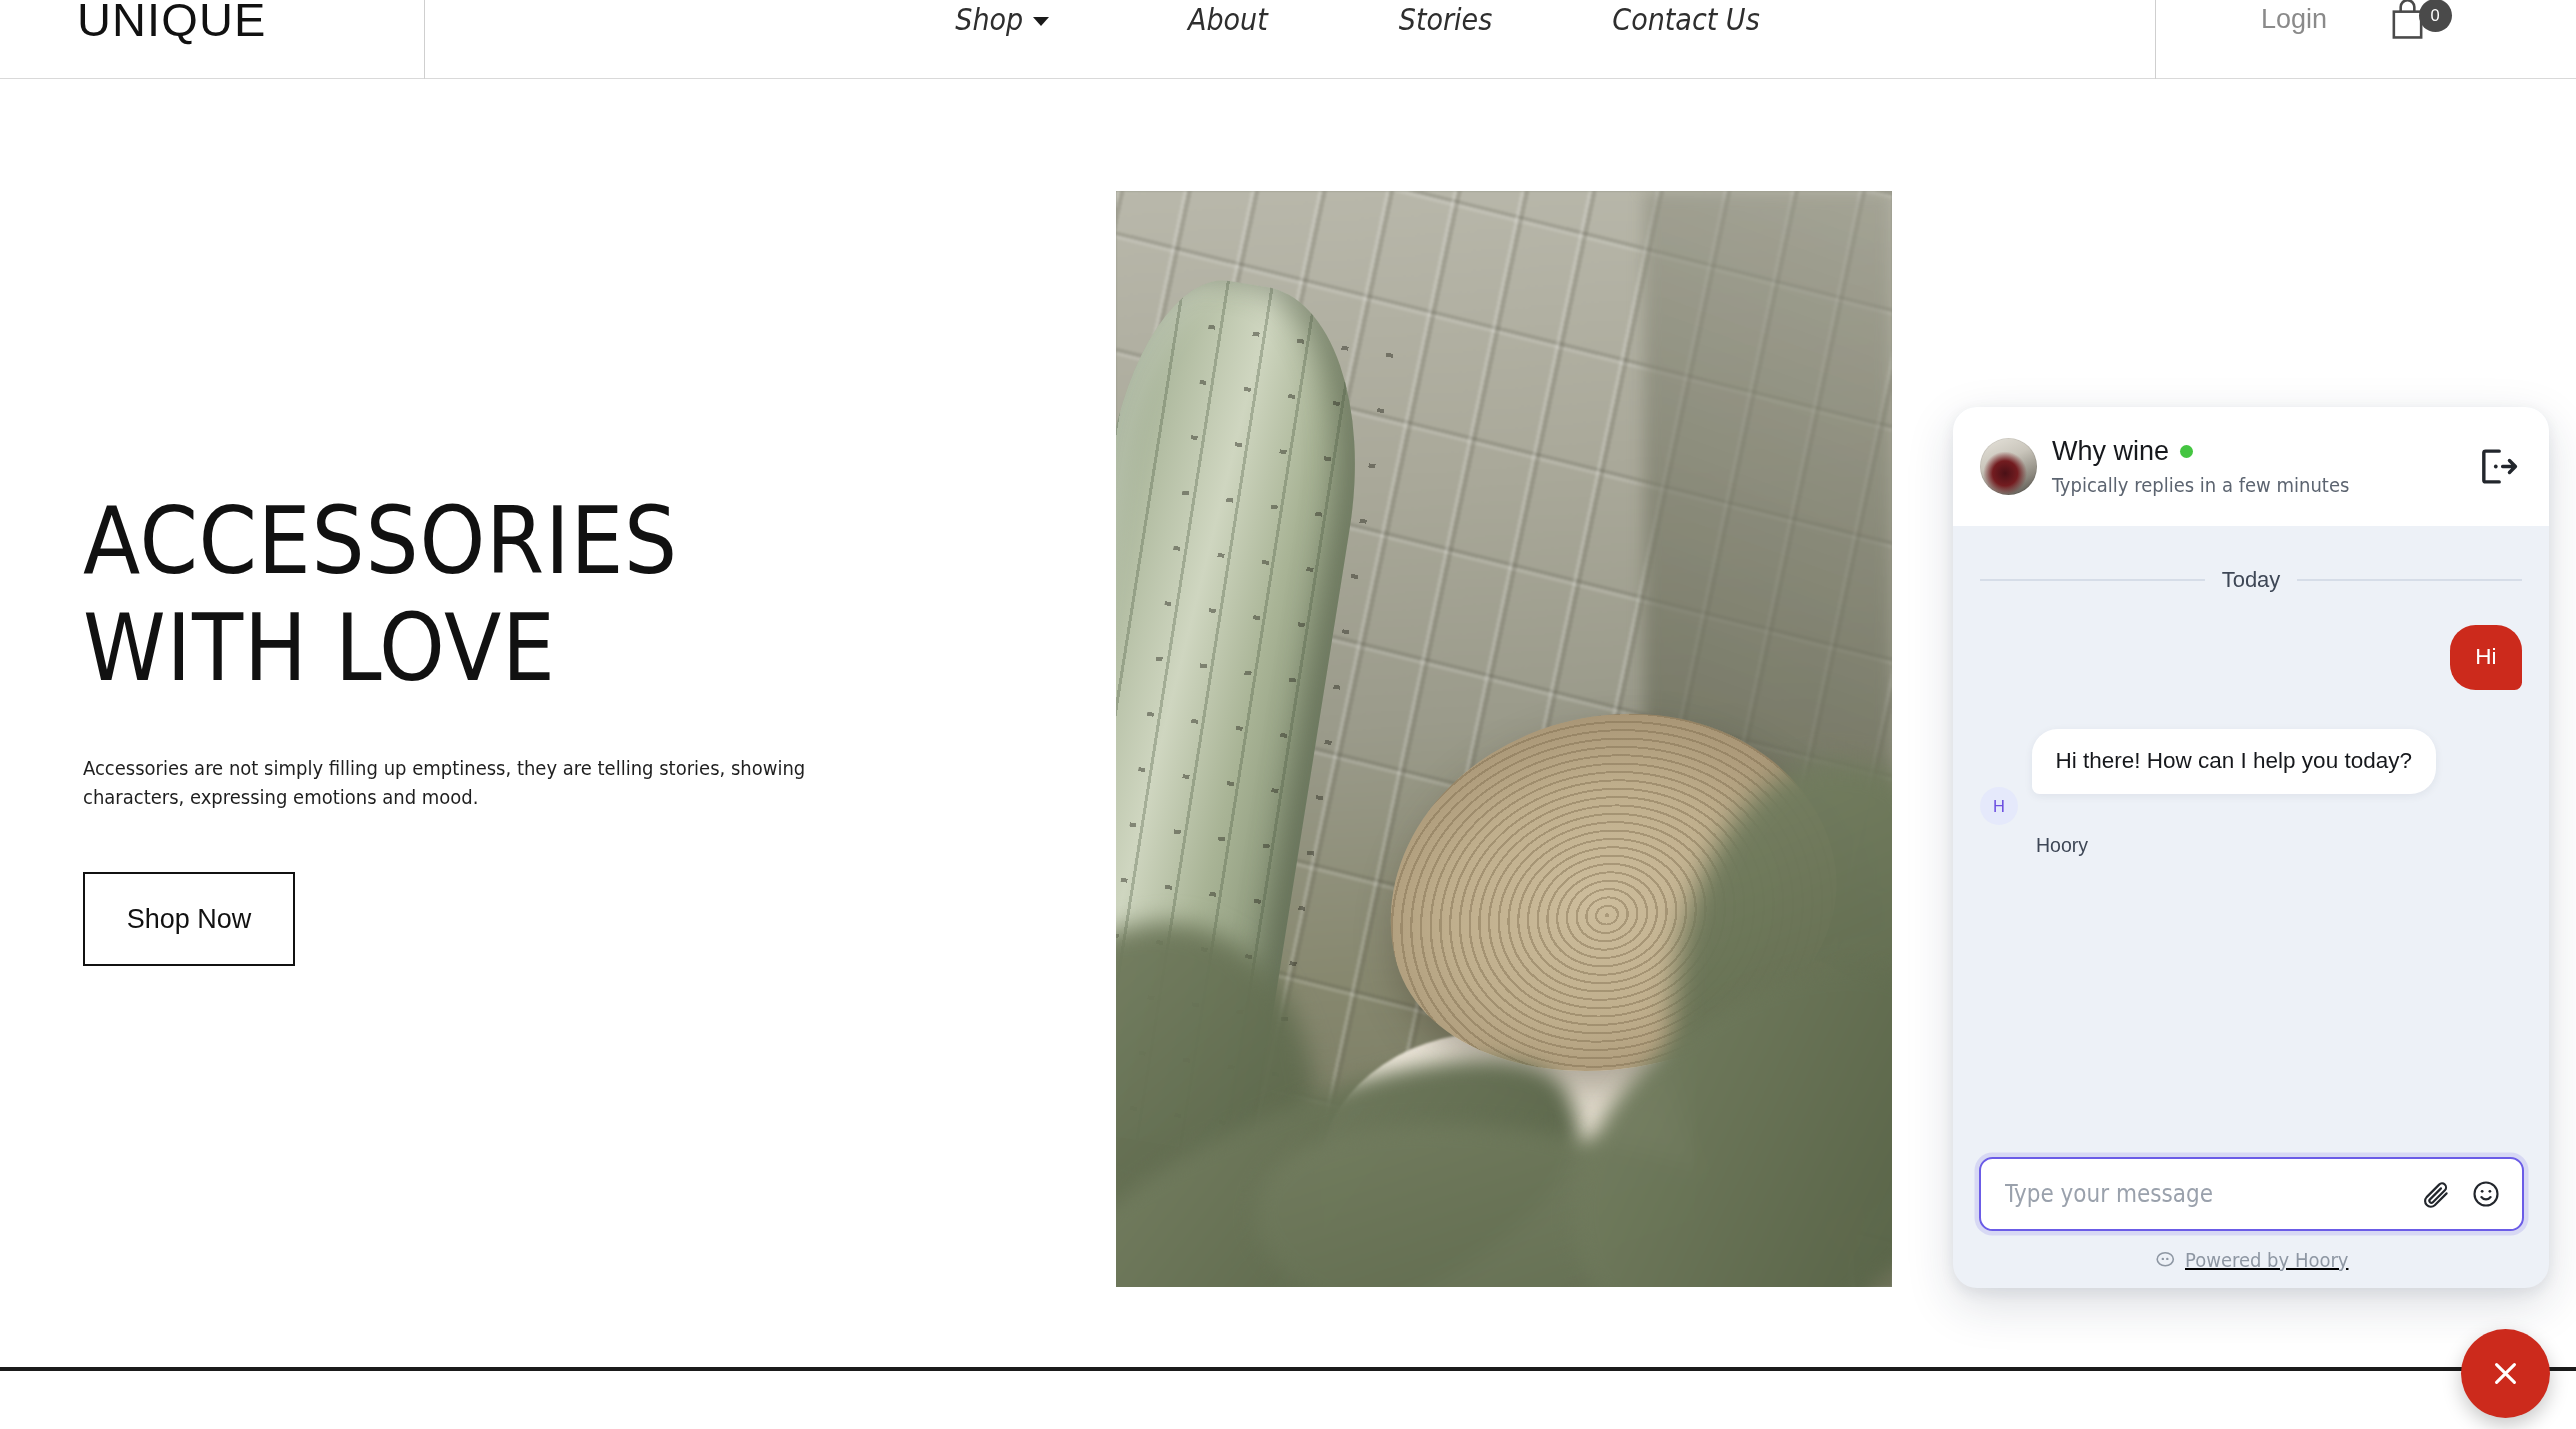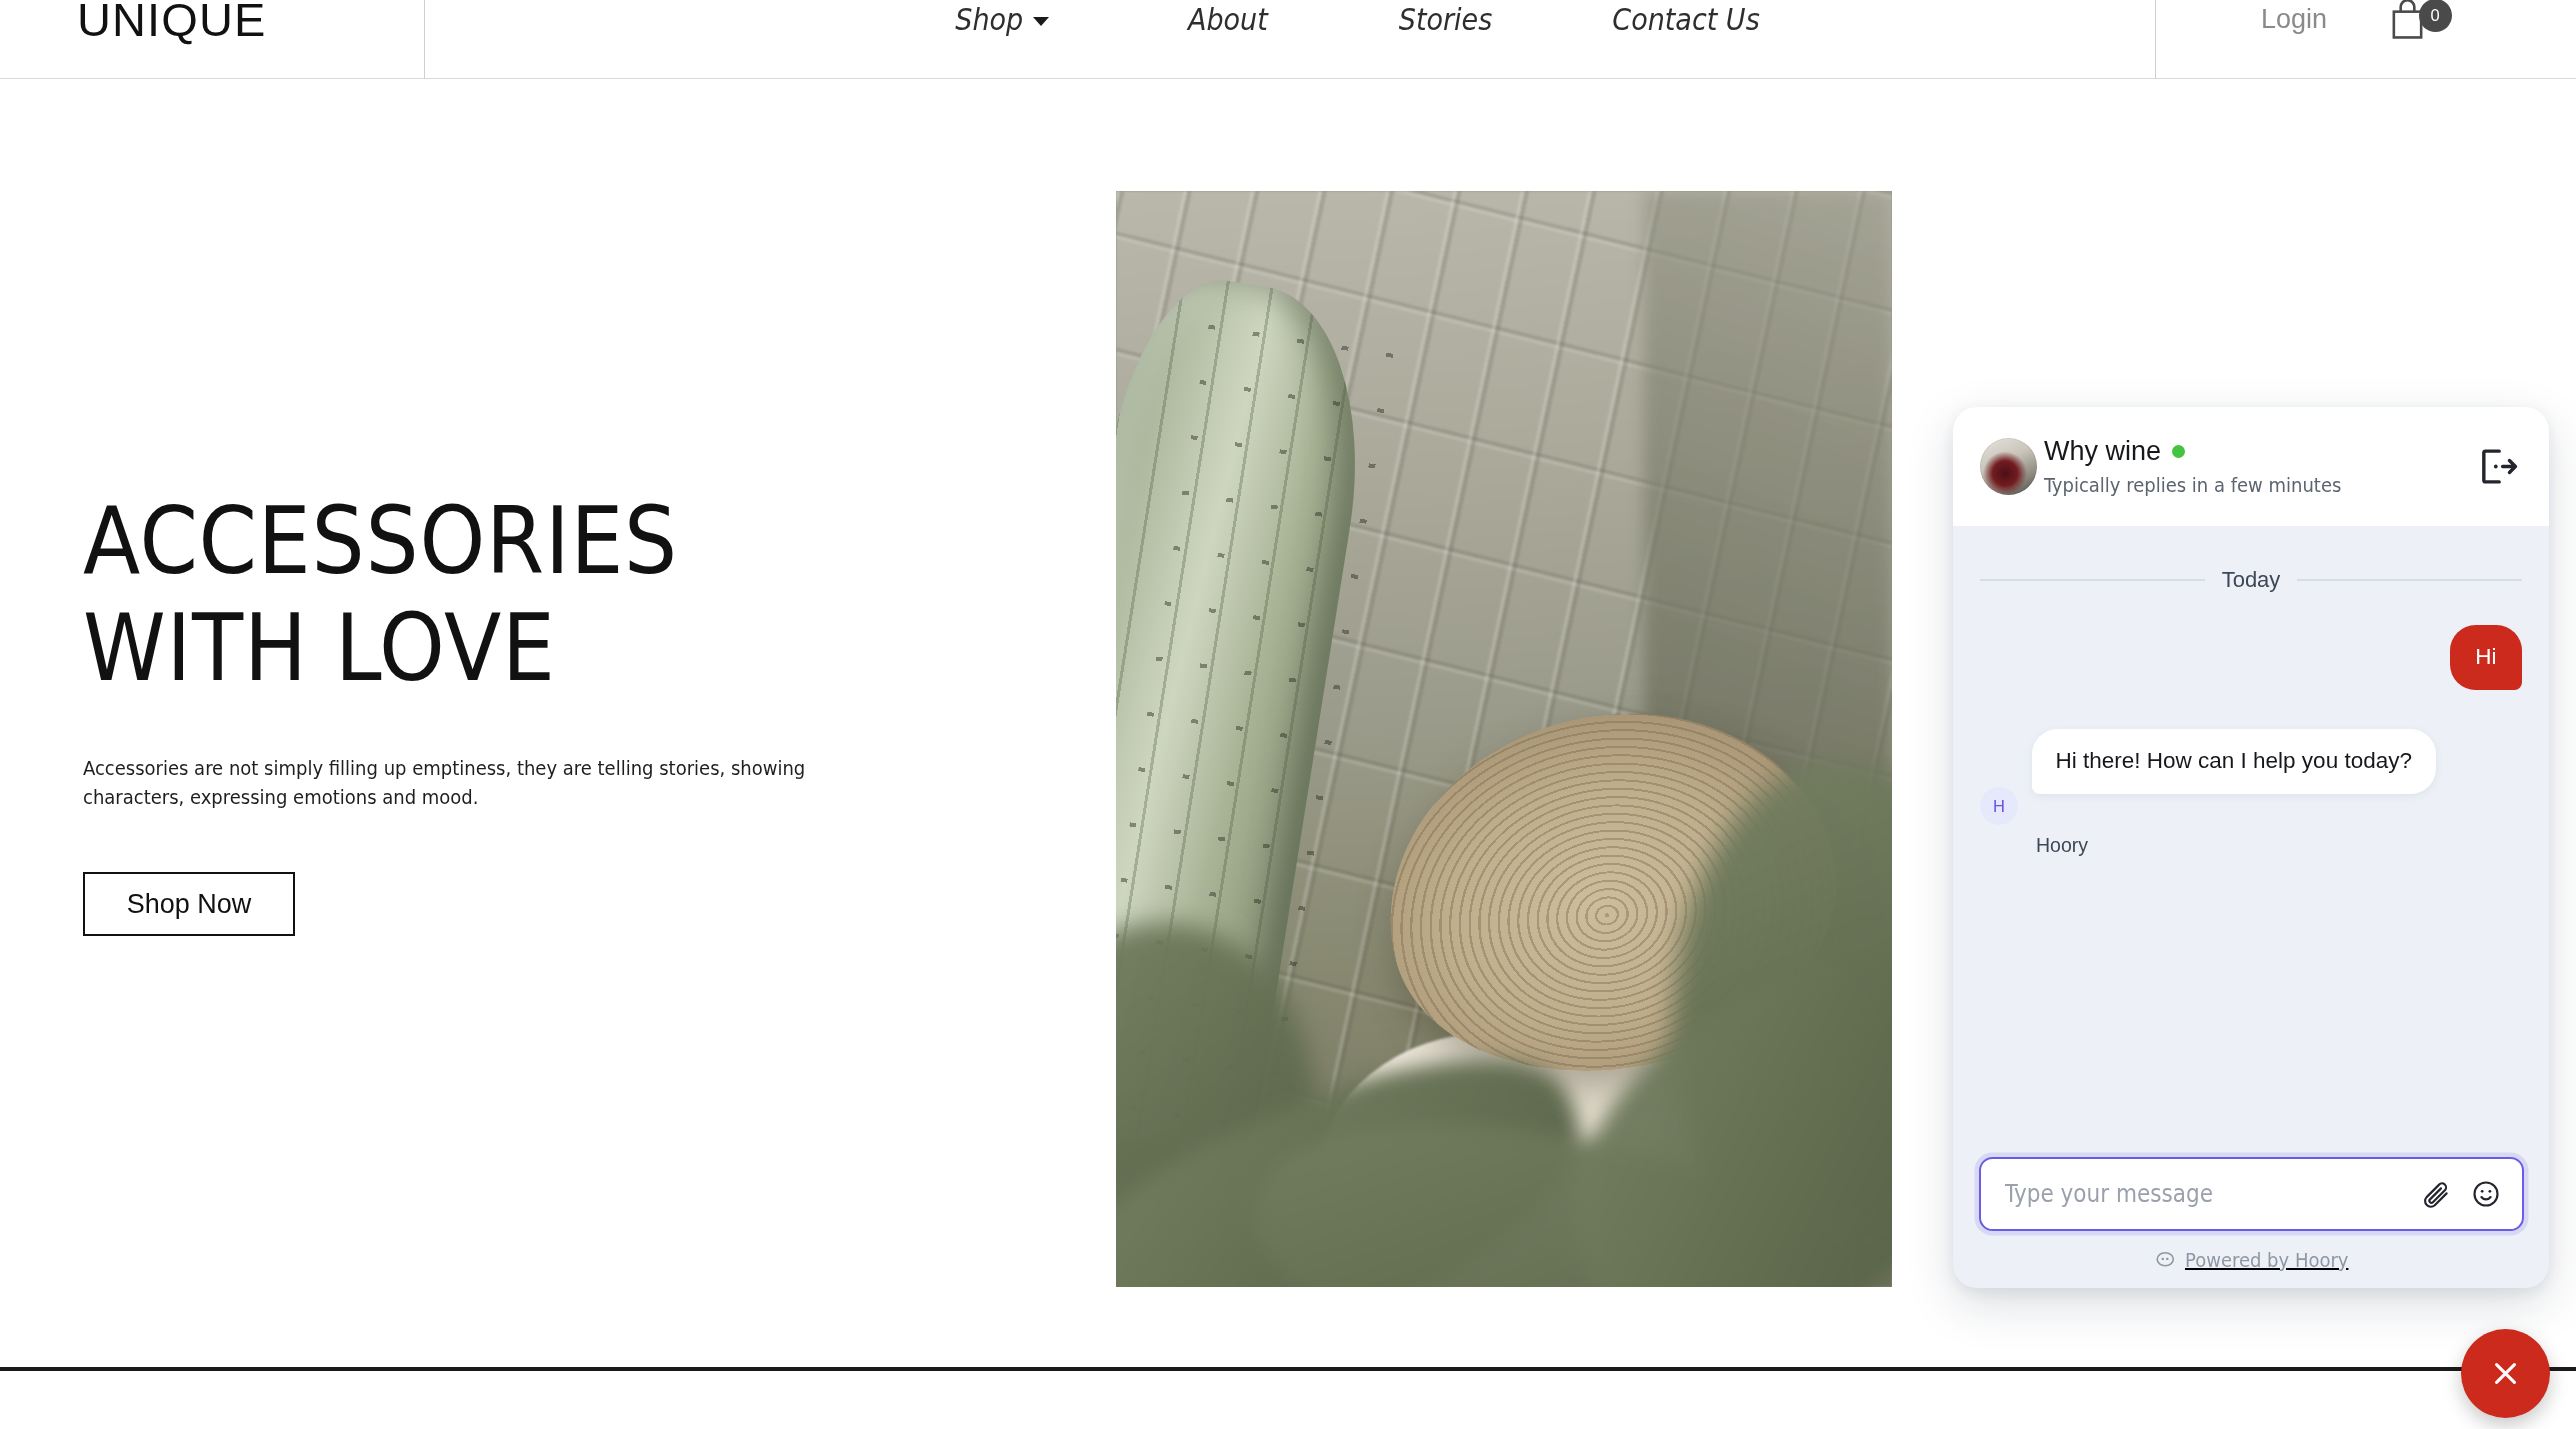--- a/index.html
+++ b/index.html
@@ -139,21 +139,21 @@
     margin-top: 59px;
     font-family: "DejaVu Sans Condensed", "Liberation Sans", sans-serif;
     font-size: 20px;
     line-height: 1.47;
     color: #1f1f1f;
     max-width: 795px;
   }
   .shop-btn {
     margin-top: 60px;
     width: 212px;
-    height: 64px;
+    height: 94px;
     border: 2.3px solid #111111;
     background: #ffffff;
     display: flex;
     align-items: center;
     justify-content: center;
     font-family: "Liberation Sans", sans-serif;
     font-size: 27px;
     color: #111111;
     cursor: pointer;
   }
@@ -299,21 +299,21 @@
   }
   .chat-avatar {
     width: 57px; height: 57px;
     border-radius: 50%;
     flex: 0 0 auto;
     background:
       radial-gradient(circle at 44% 62%, #4a1016 0%, #731c20 26%, rgba(115,28,32,0) 46%),
       linear-gradient(155deg, #e7e4dc 0%, #c9c5bb 40%, #8e8a80 72%, #4b4843 100%);
     box-shadow: inset 0 0 0 0.8px rgba(0,0,0,0.08);
   }
-  .chat-headtext { margin-left: 7px; flex: 1; min-width: 0; }
+  .chat-headtext { margin-left: 15px; flex: 1; min-width: 0; }
   .chat-title-row { display: flex; align-items: center; gap: 10.5px; }
   .chat-title {
     font-family: "Liberation Sans", sans-serif;
     font-size: 27px;
     color: #16181c;
     font-weight: 400;
     white-space: nowrap;
   }
   .online-dot {
     width: 13.5px; height: 13.5px;

